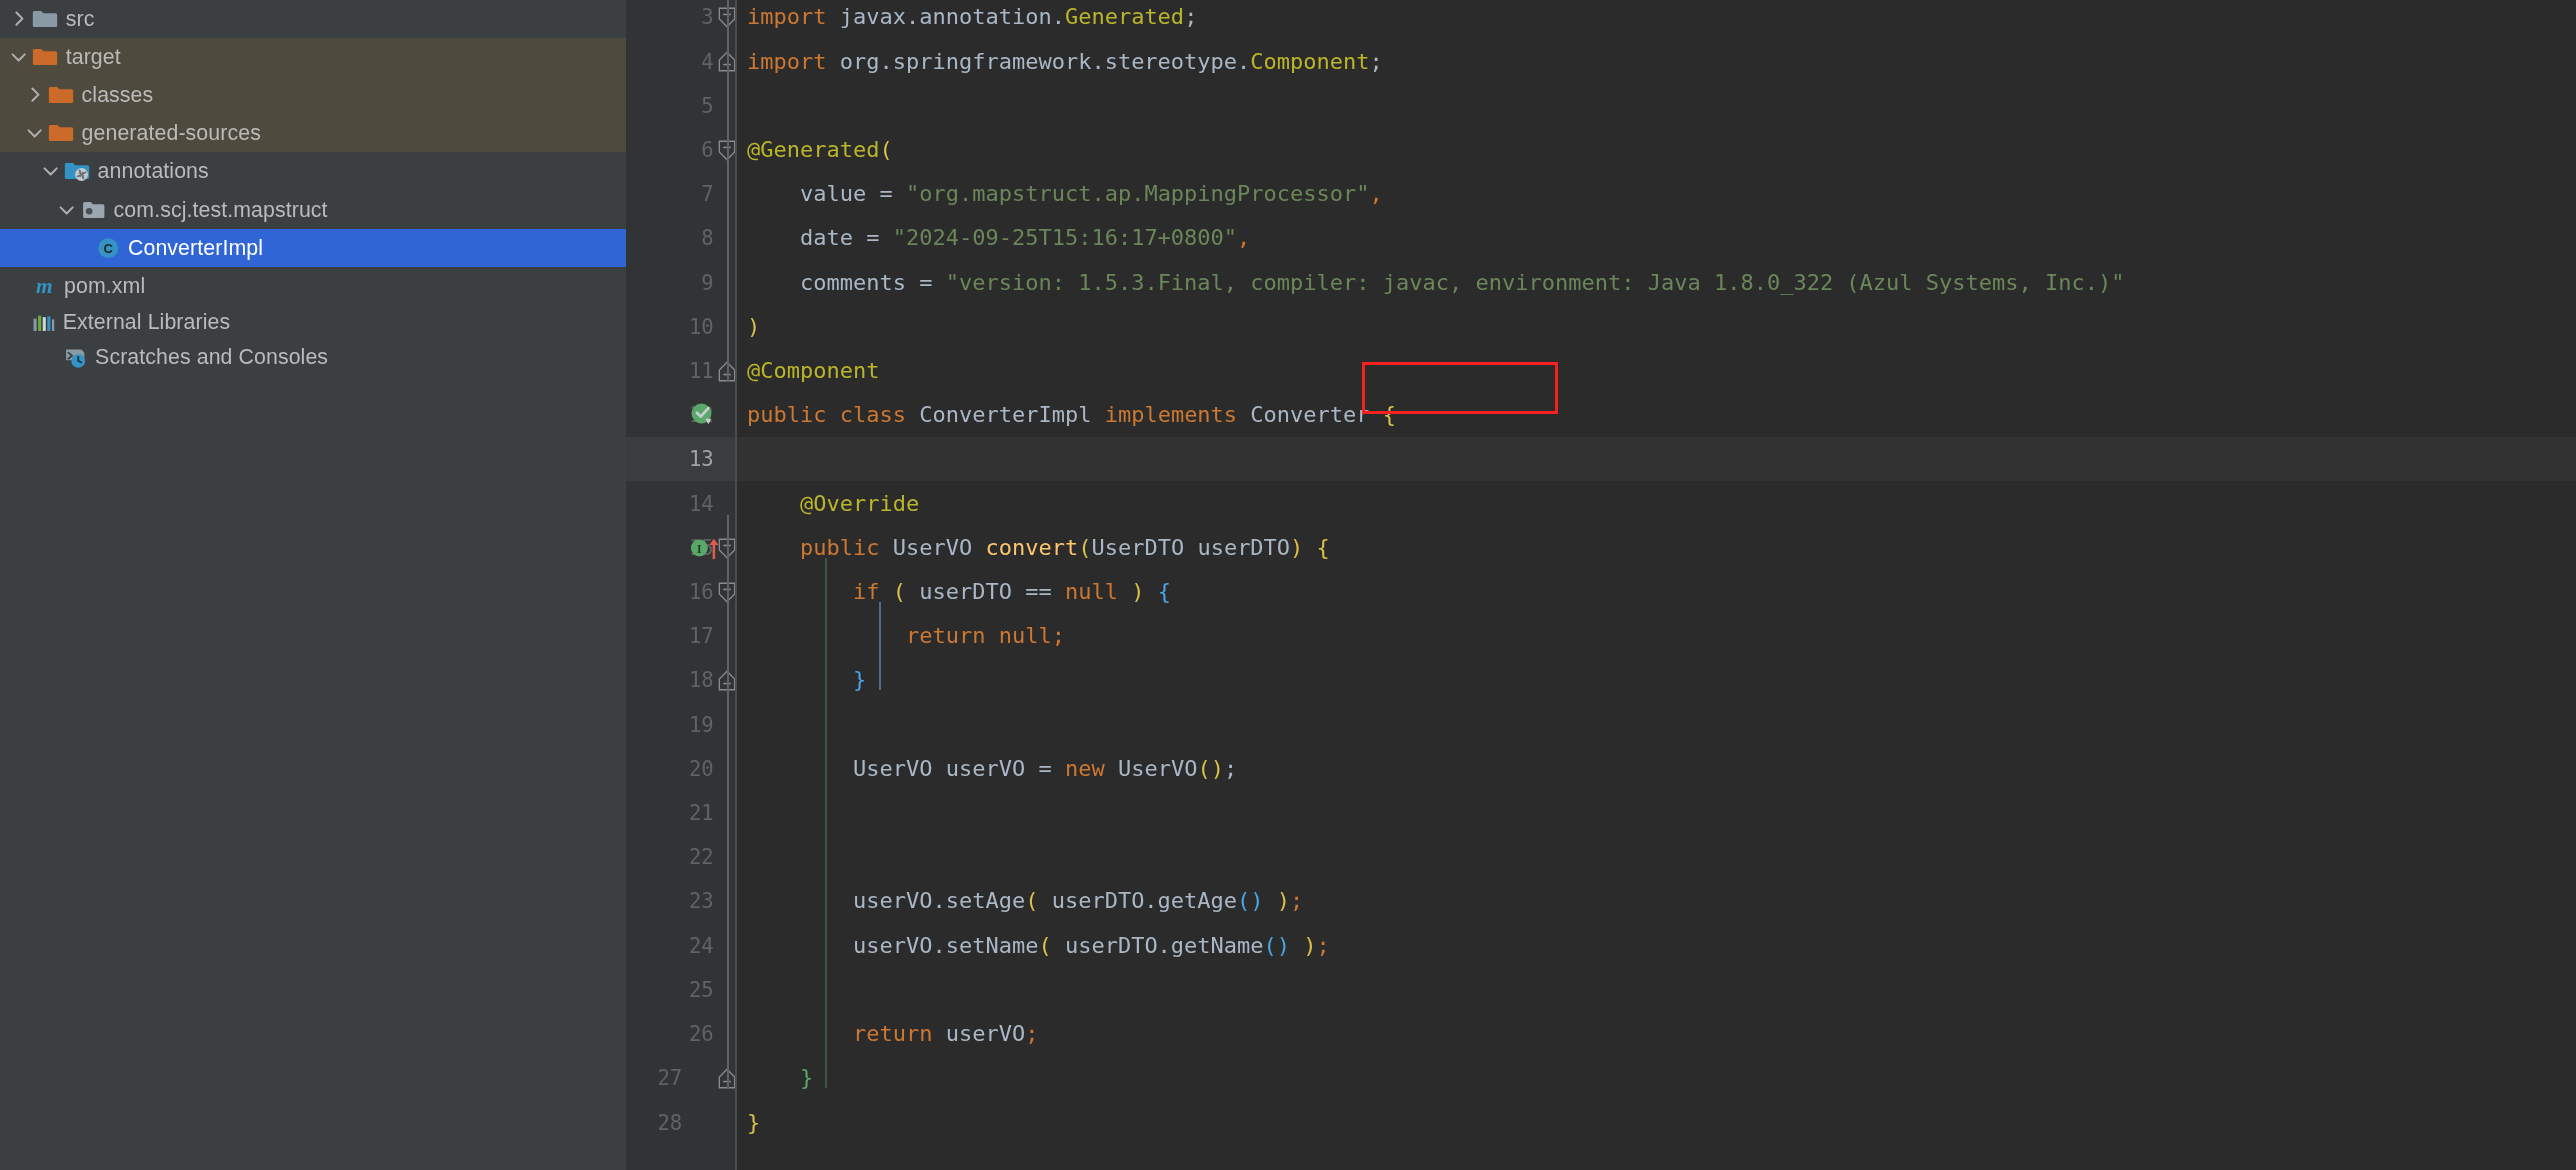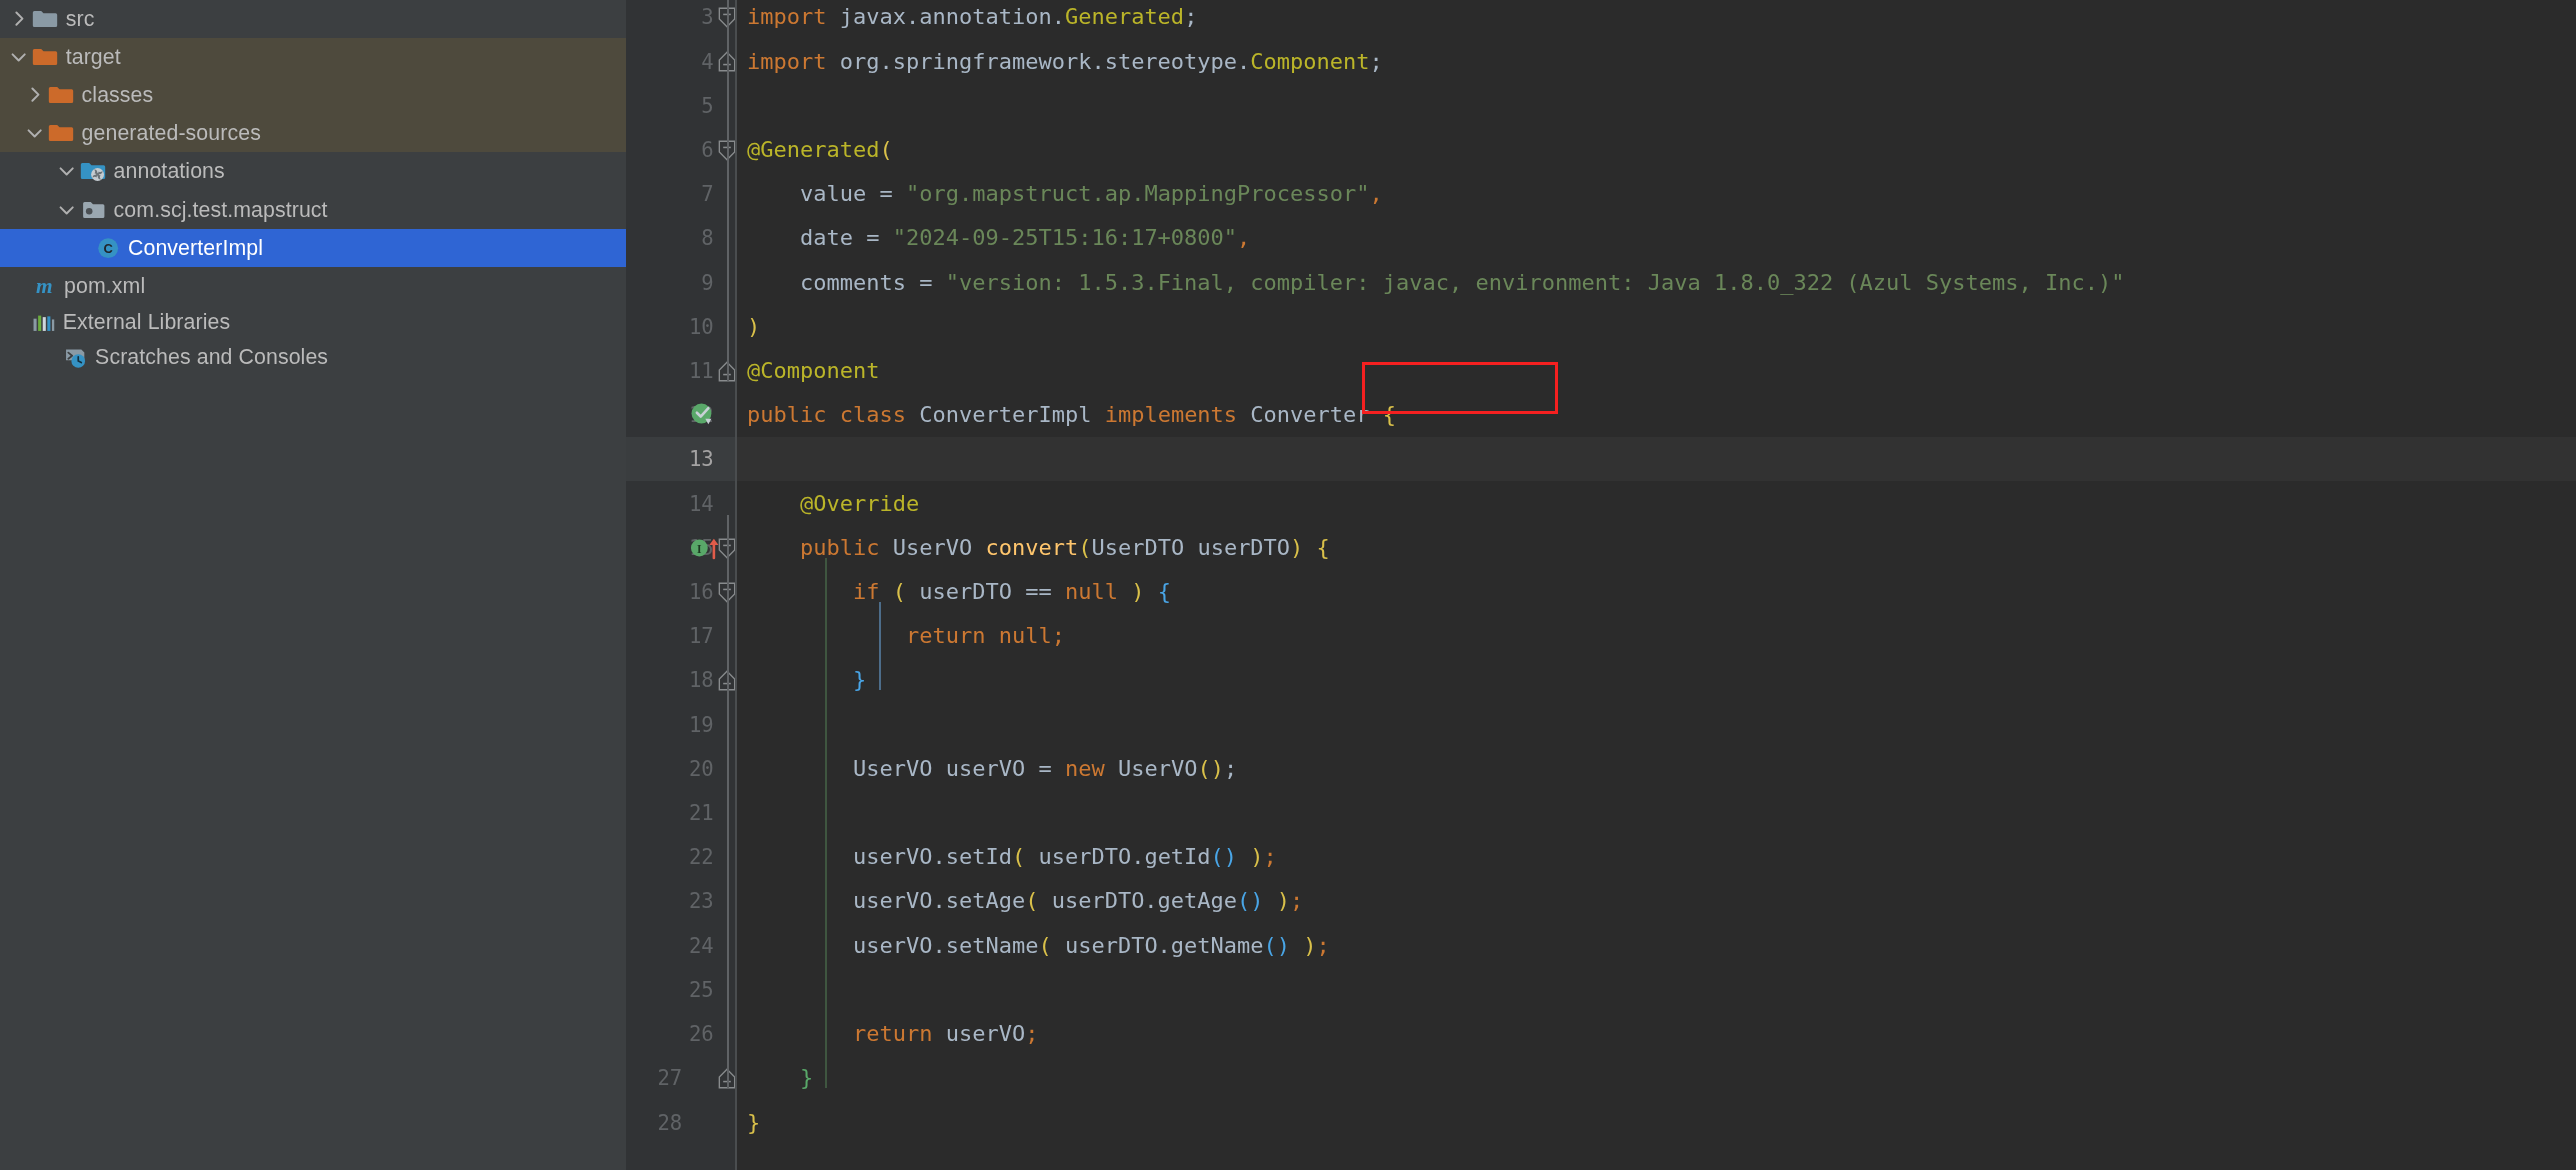--- a/index.html
+++ b/index.html
@@ -172,21 +172,21 @@
             <path d="M6 11 L14 19 L22 11" fill="none" stroke="#b0b0b0" stroke-width="2.6" stroke-linecap="round" stroke-linejoin="round"></path>
           </svg>
         </div>
         <div class="ic">
           <svg width="26" height="21.3" viewBox="0 0 34 28">
             <path d="M1 6 a2 2 0 0 1 2-2 h9 l3 3 h16 a2 2 0 0 1 2 2 v14 a2 2 0 0 1-2 2 H3 a2 2 0 0 1-2-2 z" fill="#cc6a2a"></path>
           </svg>
         </div>
         <span class="label">generated-sources</span>
       </div>
-      <div class="tree-row" style="top: 152px; margin-left: 16px;">
+      <div class="tree-row" style="top: 152px;">
         <div style="flex: 0 0 38px;"></div>
         <div class="twisty">
           <svg width="21.3" height="21.3" viewBox="0 0 28 28">
             <path d="M6 11 L14 19 L22 11" fill="none" stroke="#b0b0b0" stroke-width="2.6" stroke-linecap="round" stroke-linejoin="round"></path>
           </svg>
         </div>
         <div class="ic">
           <svg width="26" height="21.3" viewBox="0 0 34 28">
             <path d="M1 6 a2 2 0 0 1 2-2 h9 l3 3 h16 a2 2 0 0 1 2 2 v14 a2 2 0 0 1-2 2 H3 a2 2 0 0 1-2-2 z" fill="#3592c4"></path>
             <circle cx="23" cy="19" r="8.5" fill="#c4cbd0"></circle>
@@ -371,21 +371,20 @@
         <div class="codeline" style="top: 393px; left: 10px;"><span class="kw">public</span> <span class="kw">class</span> <span class="txt">ConverterImpl</span> <span class="kw">implements</span> <span class="txt">Converter</span> <span class="br-y">{</span></div>
         <div class="codeline" style="top: 437px; left: 10px;"></div>
         <div class="codeline" style="top: 482px; left: 10px;">    <span class="anno">@Override</span></div>
         <div class="codeline" style="top: 526px; left: 10px;">    <span class="kw">public</span> <span class="txt">UserVO</span> <span class="meth">convert</span><span class="br-y">(</span><span class="txt">UserDTO</span> <span class="txt">userDTO</span><span class="br-y">)</span> <span class="br-y">{</span></div>
         <div class="codeline" style="top: 570px; left: 10px;">        <span class="kw">if</span> <span class="br-y">(</span> <span class="txt">userDTO</span> <span class="txt">=</span><span class="txt">=</span> <span class="kw">null</span> <span class="br-y">)</span> <span class="br-b">{</span></div>
         <div class="codeline" style="top: 614px; left: 10px;">            <span class="kw">return</span> <span class="kw">null</span><span class="br-o">;</span></div>
         <div class="codeline" style="top: 658px; left: 10px;">        <span class="br-b">}</span></div>
         <div class="codeline" style="top: 703px; left: 10px;"></div>
         <div class="codeline" style="top: 747px; left: 10px;">        <span class="txt">UserVO</span> <span class="txt">userVO</span> <span class="txt">=</span> <span class="kw">new</span> <span class="txt">UserVO</span><span class="br-y">(</span><span class="br-y">)</span><span class="txt">;</span></div>
         <div class="codeline" style="top: 791px; left: 10px;"></div>
-        <div class="codeline" style="top: 835px; left: 10px;">        <span class="txt">userVO.setId</span><span class="br-y">(</span> <span class="txt">userDTO.getId</span><span class="br-b">(</span><span class="br-b">)</span> <span class="br-y">)</span><span class="br-o">;</span></div>
         <div class="codeline" style="top: 879px; left: 10px;">        <span class="txt">userVO.setAge</span><span class="br-y">(</span> <span class="txt">userDTO.getAge</span><span class="br-b">(</span><span class="br-b">)</span> <span class="br-y">)</span><span class="br-o">;</span></div>
         <div class="codeline" style="top: 924px; left: 10px;">        <span class="txt">userVO.setName</span><span class="br-y">(</span> <span class="txt">userDTO.getName</span><span class="br-b">(</span><span class="br-b">)</span> <span class="br-y">)</span><span class="br-o">;</span></div>
         <div class="codeline" style="top: 968px; left: 10px;"></div>
         <div class="codeline" style="top: 1012px; left: 10px;">        <span class="kw">return</span> <span class="txt">userVO</span><span class="br-o">;</span></div>
         <div class="codeline" style="top: 1056px; left: 10px;">    <span class="br-g">}</span></div>
         <div class="codeline" style="top: 1101px; left: 10px;"><span class="br-y">}</span></div>
         <div class="iguide" style="left: 88px; top: 558px; height: 530px; background: rgb(63, 86, 64);"></div>
         <div class="iguide" style="left: 142px; top: 602px; height: 88px; background: rgb(77, 109, 138);"></div>
       </div>
     <div id="redbox"></div>

